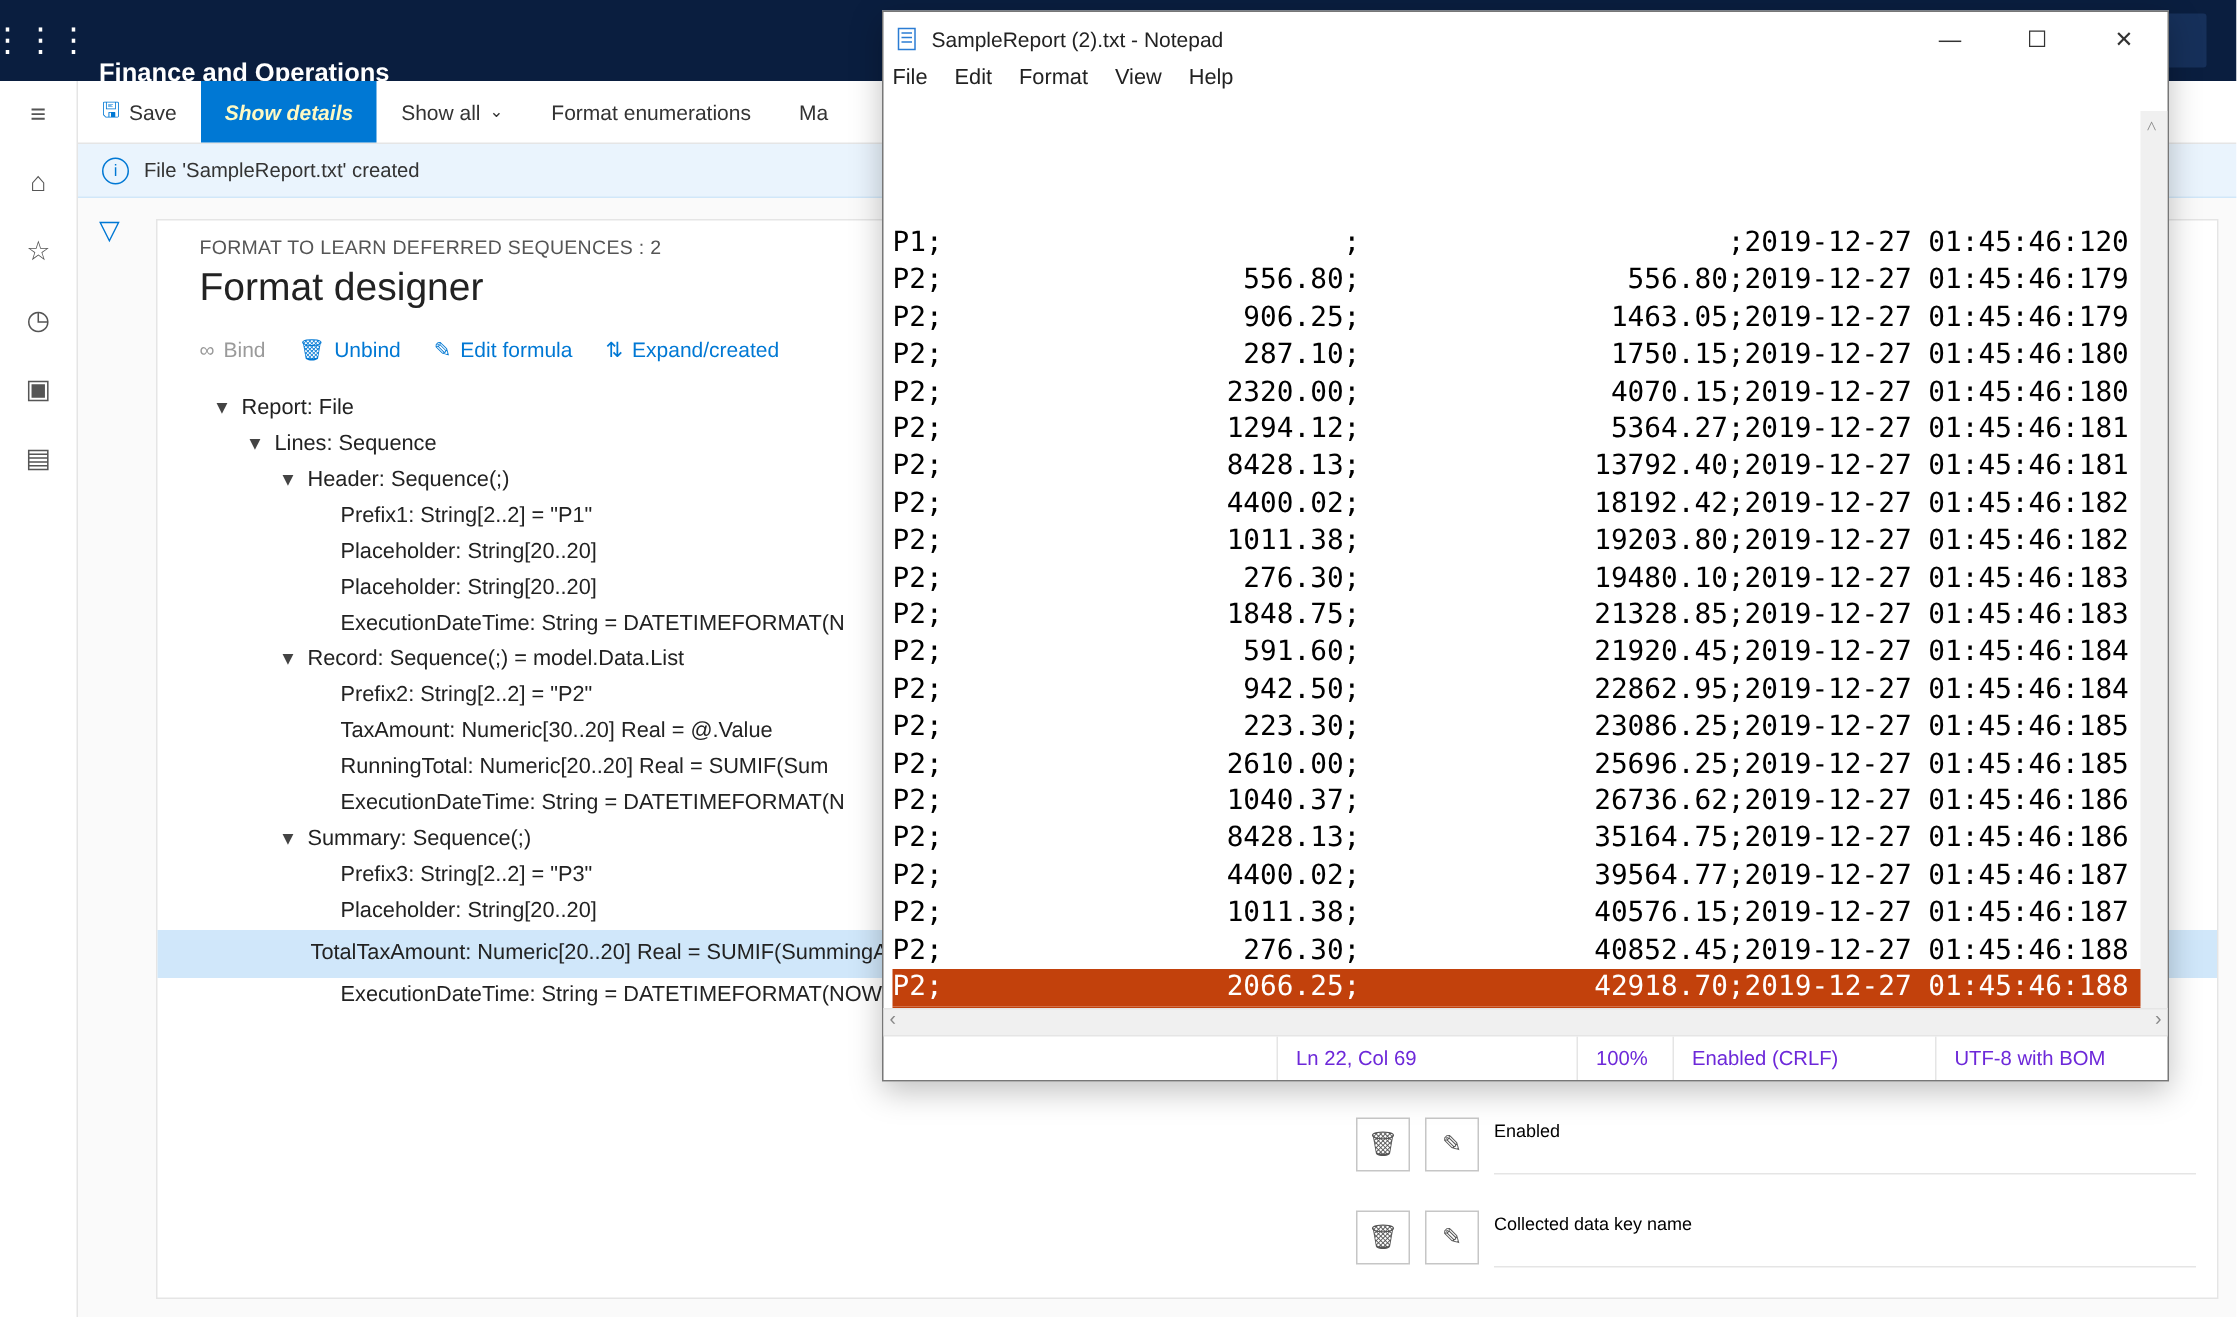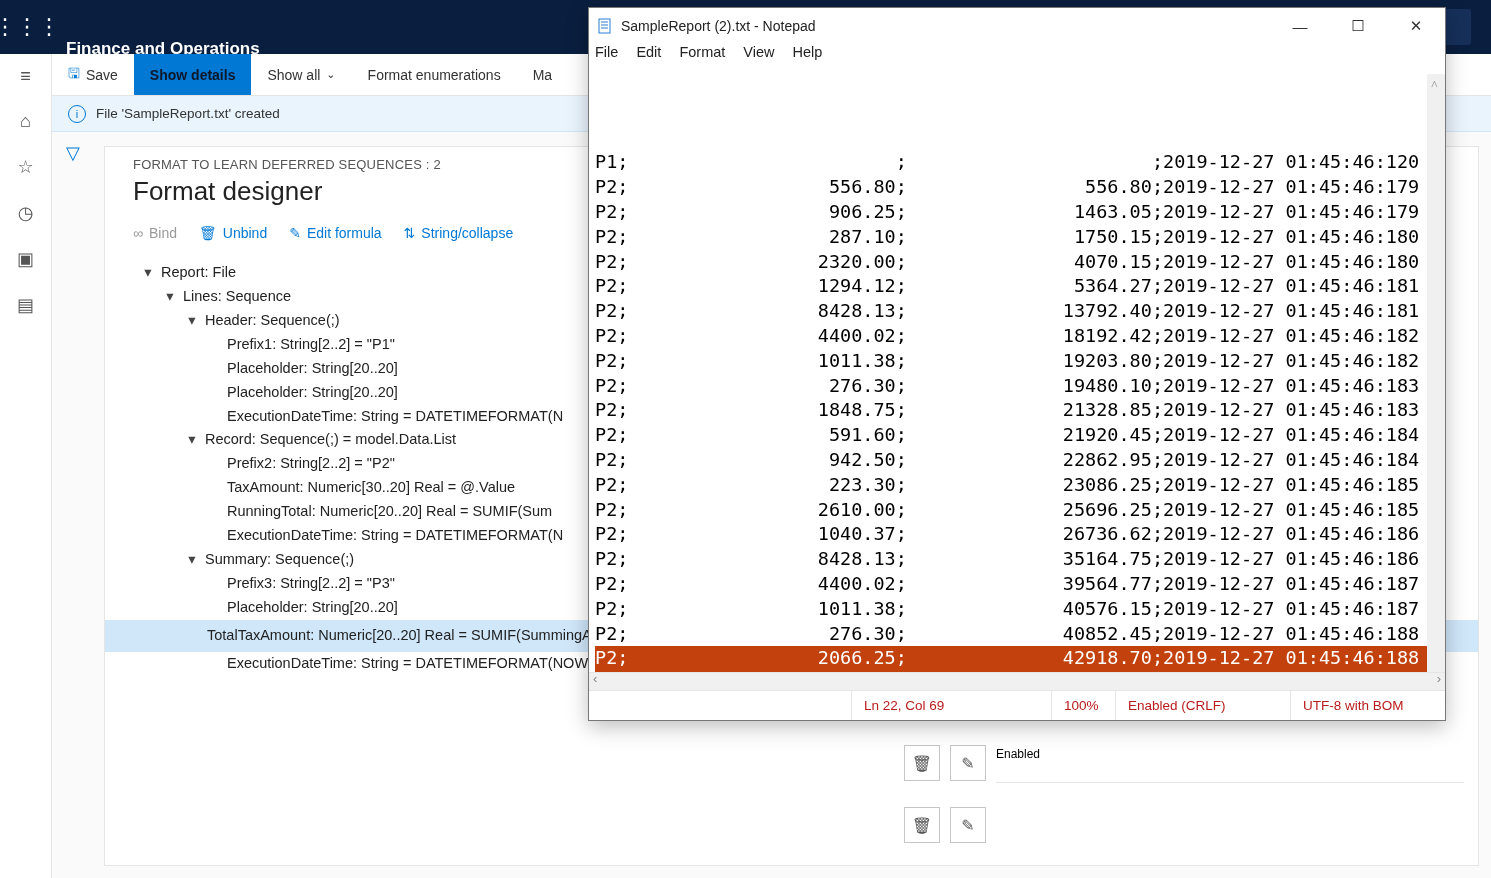--- a/index.html
+++ b/index.html
@@ -12,21 +12,21 @@
   .spacer { flex: 1; }
   .searchbox { background: #16305a; height: 36px; width: 160px; display: flex; align-items: center; padding: 0 12px; color: #cfd8e8; margin-right: 20px; border-radius: 2px; }
 
   
   .leftrail { position: absolute; top: 54px; left: 0; width: 52px; bottom: 0; background: #fff; border-right: 1px solid #e5e5e5; display: flex; flex-direction: column; align-items: center; padding-top: 12px; gap: 24px; color: #555; }
   .leftrail .icon { font-size: 18px; }
 
   
   .actionbar { position: absolute; top: 54px; left: 52px; right: 0; height: 42px; background: #fff; border-bottom: 1px solid #e5e5e5; display: flex; align-items: stretch; font-size: 14px; }
   .actionbar .cmd { display: flex; align-items: center; padding: 0 16px; gap: 6px; color: #333; }
-  .actionbar .cmd.primary { background: #0078d4; color: #0f172a; font-weight: 600; }
+  .actionbar .cmd.primary { background: #0078d4; color: #fef9c3; font-weight: 600; font-style: italic; }
   .saveicon { color: #0078d4; }
 
   
   .notif { position: absolute; top: 96px; left: 52px; right: 0; height: 36px; background: #eaf4fd; border-bottom: 1px solid #d1e7f9; display: flex; align-items: center; padding: 0 16px; gap: 10px; color: #333; font-size: 13.5px; }
   .notif .i { width: 18px; height: 18px; border-radius: 50%; border: 1.5px solid #0078d4; display: flex; align-items: center; justify-content: center; font-size: 11px; color: #0078d4; }
 
   
   .panel { position: absolute; top: 132px; left: 52px; right: 0; bottom: 0; background: #fafafa; }
   .filtercol { position: absolute; top: 10px; left: 14px; color: #0078d4; font-size: 18px; }
 
@@ -66,21 +66,21 @@
   .np-menu { height: 30px; display: flex; padding-left: 6px; gap: 18px; font-size: 14.5px; color: #222; }
   .np-body { flex: 1; font-family: Consolas, monospace; font-size: 18.5px; color: #000; padding: 2px 6px 0 6px; overflow: hidden; position: relative; line-height: 24.8px; white-space: pre; }
   .np-line { height: 24.8px; }
   .np-line.sel { background: #c2410c; color: #fff; }
   .np-scrollx { height: 18px; background: #f0f0f0; border-top: 1px solid #e5e5e5; position: relative; }
   .np-scrollx::before { content: '‹'; position: absolute; left: 4px; top: -2px; color: #888; }
   .np-scrollx::after  { content: '›'; position: absolute; right: 4px; top: -2px; color: #888; }
   .np-scrolly { position: absolute; right: 0; top: 0; bottom: 0; width: 18px; background: #f0f0f0; }
   .np-scrolly::before { content: '˄'; position: absolute; left: 4px; top: -2px; color: #888; font-size:12px; }
 
-  .np-status { height: 30px; border-top: 1px solid #e5e5e5; display: flex; align-items: center; font-size: 13.5px; color: #b91c1c; justify-content: center; }
+  .np-status { height: 30px; border-top: 1px solid #e5e5e5; display: flex; align-items: center; font-size: 13.5px; color: #6d28d9; justify-content: center; }
   .np-status .cell { border-left: 1px solid #e5e5e5; height: 100%; display: flex; align-items: center; padding: 0 12px; }
 </style>
 </head>
 <body>
 
 <div class="topbar">
   <div class="waffle">⋮⋮⋮</div>
   <div class="app-title">Finance and Operations</div>
   <div class="spacer"></div>
   <div class="searchbox">
@@ -138,21 +138,21 @@
       <div class="act">
         <span>🗑</span>
         <span>Unbind</span>
       </div>
       <div class="act">
         <span>✎</span>
         <span>Edit formula</span>
       </div>
       <div class="act">
         <span>⇅</span>
-        <span>String/collapse</span>
+        <span>Expand/created</span>
       </div>
     </div>
 
     <div class="tree" id="tree">
         <div class="node l0"><span class="caret">▾</span><span class="lbl">Report: File</span></div>
         <div class="node l1"><span class="caret">▾</span><span class="lbl">Lines: Sequence</span></div>
         <div class="node l2"><span class="caret">▾</span><span class="lbl">Header: Sequence(;)</span></div>
         <div class="node l3"><span class="caret"></span><span class="lbl">Prefix1: String[2..2] = "P1"</span></div>
         <div class="node l3"><span class="caret"></span><span class="lbl">Placeholder: String[20..20]</span></div>
         <div class="node l3"><span class="caret"></span><span class="lbl">Placeholder: String[20..20]</span></div>
@@ -170,20 +170,21 @@
       </div>
 
     <div class="propcard a">
       <div class="iconbtn">🗑</div>
       <div class="iconbtn">✎</div>
       <div class="proplbl">Enabled</div>
     </div>
     <div class="propcard b">
       <div class="iconbtn">🗑</div>
       <div class="iconbtn">✎</div>
+      <div class="proplbl">Collected data key name</div>
     </div>
   </div>
 </div>
 
 <div class="notepad">
   <div class="np-title">
     <span class="np-titleicon">
       <svg width="16" height="16" viewBox="0 0 16 16">
           <rect x="2" y="1" width="11" height="14" fill="#fff" stroke="#2b7cd3"></rect>
           <line x1="4" y1="4" x2="11" y2="4" stroke="#2b7cd3"></line>

